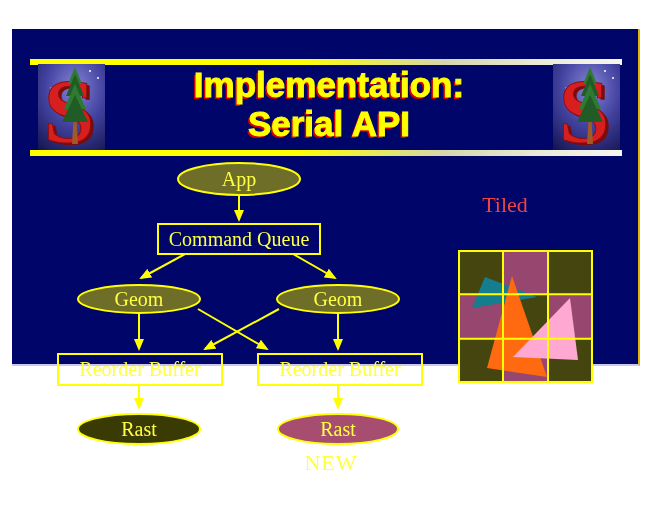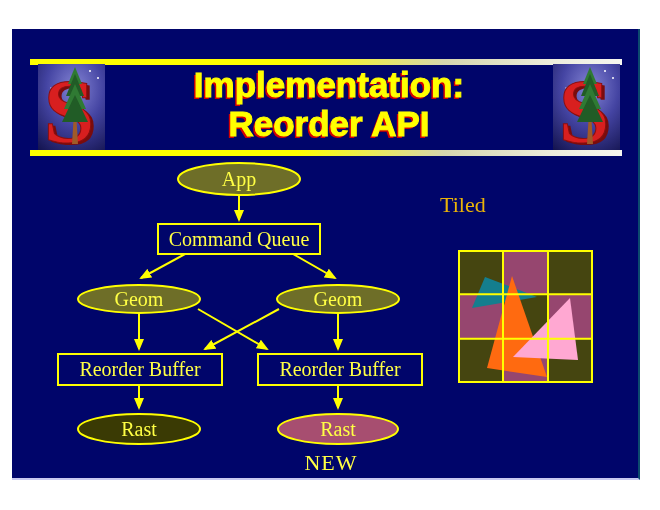--- a/index.html
+++ b/index.html
@@ -1,28 +1,28 @@
 <!DOCTYPE html>
 <html><head>
 <meta charset="utf-8">
 <style>
   html,body{margin:0;padding:0}
   .page{position:relative;width:660px;height:510px;background:#ffffff;overflow:hidden;font-family:"Liberation Serif",serif}
-  .slide{position:absolute;left:12px;top:29px;width:628px;height:451px;box-sizing:border-box;background:#00056a;border-right:2px solid #0c4a6e;border-bottom:2px solid #c8c8f0}
+  .slide{position:absolute;left:12px;top:29px;width:628px;height:337px;box-sizing:border-box;background:#00056a;border-right:2px solid #eab308;border-bottom:2px solid #c8c8f0}
   .hr-line{position:absolute;left:18px;width:592px;height:6px;background:linear-gradient(90deg,#ffff00 0%,#ffff00 45%,#d6d6ae 70%,#ececdc 88%,#f6f6f0 100%)}
   .hr-top{top:30px}
   .hr-bottom{top:121px}
   .logo{position:absolute;top:35px;width:67px;height:86px}
   .logo-left{left:26px}
   .logo-right{left:541px}
   .title{position:absolute;left:93px;top:36px;width:448px;text-align:center;font-family:"Liberation Sans",sans-serif;font-weight:bold;font-size:35px;line-height:39px;color:#ffff00;-webkit-text-stroke:1px #ffff00;text-shadow:-2px 2px 0 #d40000}
   svg.flow{position:absolute;left:0;top:0;width:628px;height:451px}
   svg.flow text{fill:#ffff44;font-family:"Liberation Serif",serif;font-size:20px;text-anchor:middle}
   svg.flow text.new{font-size:22px;letter-spacing:1px}
-  .fb-label{position:absolute;left:428px;top:162px;width:170px;color:#eab308;font-size:22px;line-height:27px}
+  .fb-label{position:absolute;left:408px;top:162px;width:170px;text-align:center;color:#ef4444;font-size:22px;line-height:27px}
   svg.fb{position:absolute;left:446px;top:221px;width:135px;height:133px}
 </style>
 </head>
 <body>
 
 <svg width="0" height="0" style="position:absolute">
   <defs>
     <radialGradient id="logoGrad" cx="55%" cy="28%" r="95%">
       <stop offset="0" stop-color="#8585d5"></stop>
       <stop offset="0.45" stop-color="#4444a2"></stop>
@@ -52,21 +52,21 @@
 
     <svg class="logo logo-left" viewBox="0 0 67 86">
         <use href="#stanford-logo"></use>
       </svg>
     <svg class="logo logo-right" viewBox="0 0 67 86">
         <use href="#stanford-logo"></use>
       </svg>
 
     <div class="title">
       <div>Implementation:</div>
-      <div>Reorder API</div>
+      <div>Serial API</div>
     </div>
 
     <svg class="flow" viewBox="0 0 628 451">
       <defs>
         <marker id="arrow" viewBox="0 0 12 10" markerWidth="12" markerHeight="10" refX="10" refY="5" orient="auto" markerUnits="userSpaceOnUse">
           <path d="M0,0 L12,5 L0,10 Z" fill="#ffff00"></path>
         </marker>
       </defs>
 
       <line x1="227" y1="166" x2="227" y2="191" stroke="#ffff00" stroke-width="2" marker-end="url(#arrow)"></line>

